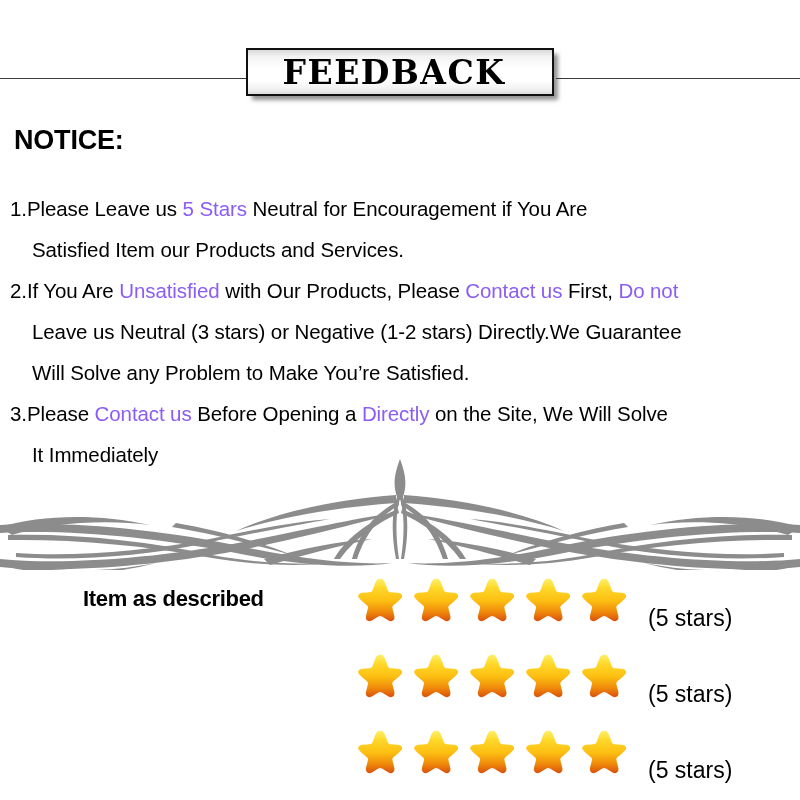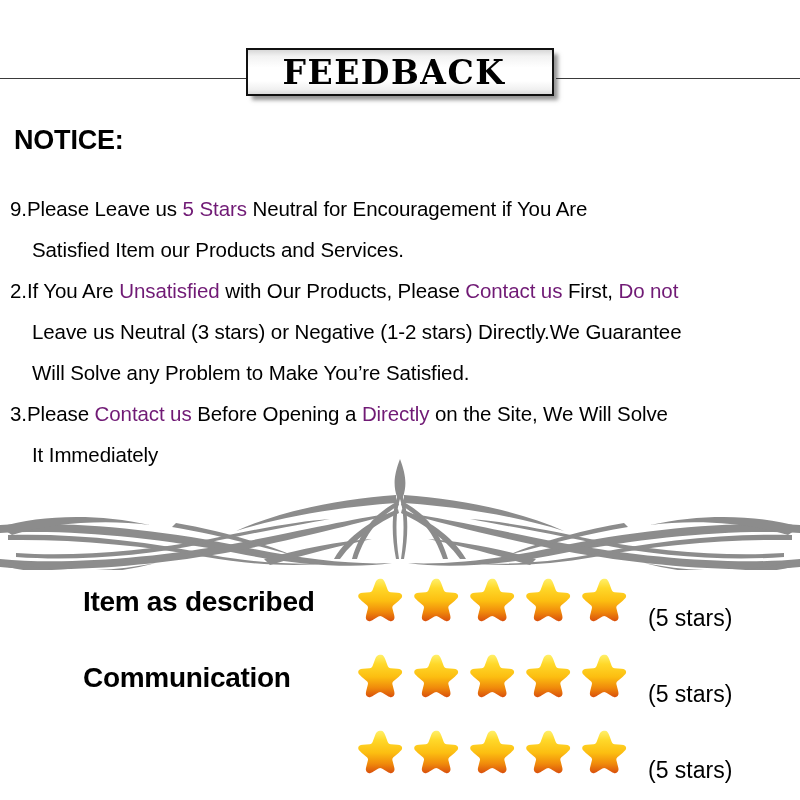--- a/index.html
+++ b/index.html
@@ -82,21 +82,21 @@
     top: 188px;
     width: 800px;
   }
   .notice-item {
     font-size: 20.5px;
     line-height: 41px;
     white-space: nowrap;
     letter-spacing: -0.1px;
   }
   .notice-line-indent { padding-left: 22px; }
-  .hl { color: #701a75; }
+  .hl { color: #8b5cf6; }
 
   
   .ornament {
     position: absolute;
     left: 0;
     top: 455px;
     width: 800px;
     height: 115px;
   }
 
@@ -108,21 +108,21 @@
     width: 800px;
   }
   .rating-row {
     position: relative;
     height: 76px;
   }
   .rating-label {
     position: absolute;
     left: 83px;
     top: 14px;
-    font-size: 28px;
+    font-size: 22px;
     font-weight: 700;
     letter-spacing: -0.3px;
     white-space: nowrap;
   }
   .stars {
     position: absolute;
     left: 357px;
     top: 4px;
     display: flex;
     gap: 8px;
@@ -142,21 +142,21 @@
 <div class="header-band">
   <div class="rule rule-left"></div>
   <div class="rule rule-right"></div>
   <div class="title-box"></div>
   <div class="title-text">FEEDBACK</div>
 </div>
 
 <div class="notice-heading">NOTICE:</div>
 
 <div class="notice-list" id="notice-list">
-    <div class="notice-item"><span>9.Please Leave us  </span><span class="hl">5 Stars</span><span>  Neutral for  Encouragement  if You Are</span></div>
+    <div class="notice-item"><span>1.Please Leave us  </span><span class="hl">5 Stars</span><span>  Neutral for  Encouragement  if You Are</span></div>
     <div class="notice-item notice-line-indent"><span>Satisfied Item our Products and Services.</span></div>
     <div class="notice-item"><span>2.If You Are </span><span class="hl">Unsatisfied</span><span> with Our Products, Please </span><span class="hl">Contact us</span><span> First, </span><span class="hl">Do not</span></div>
     <div class="notice-item notice-line-indent"><span>Leave us Neutral (3 stars) or Negative (1-2 stars) Directly.We Guarantee</span></div>
     <div class="notice-item notice-line-indent"><span>Will Solve any Problem to Make You’re  Satisfied.</span></div>
     <div class="notice-item"><span>3.Please </span><span class="hl">Contact us</span><span> Before Opening a </span><span class="hl">Directly</span><span> on the Site, We Will Solve</span></div>
     <div class="notice-item notice-line-indent"><span>It Immediately</span></div>
   </div>
 
 <div class="ornament">
   <svg width="800" height="115" viewBox="0 0 800 115" xmlns="http://www.w3.org/2000/svg">
@@ -222,21 +222,20 @@
         <svg class="star" viewBox="-2 0 52 52">
           <path d="M24 3 C26.5 3 27.6 5.2 28.8 8.4 L31.2 14.8 C31.9 16.6 32.6 17.4 34.6 17.6 L41.8 18.2 C45.2 18.5 46.9 19.5 46.9 21.8 C46.9 23.6 45.6 24.8 43.3 26.7 L37.8 31.3 C36.3 32.6 36.0 33.6 36.5 35.5 L38.3 42.4 C39.1 45.5 38.5 47.4 36.5 48.5 C34.9 49.4 33.3 48.8 30.8 47.3 L25.0 43.8 C23.6 43.0 22.6 43.0 21.2 43.8 L15.4 47.3 C12.9 48.8 11.3 49.4 9.7 48.5 C7.7 47.4 7.1 45.5 7.9 42.4 L9.7 35.5 C10.2 33.6 9.9 32.6 8.4 31.3 L2.9 26.7 C0.6 24.8 -0.7 23.6 -0.7 21.8 C-0.7 19.5 1.0 18.5 4.4 18.2 L11.6 17.6 C13.6 17.4 14.3 16.6 15.0 14.8 L17.4 8.4 C18.6 5.2 19.7 3 24 3 Z" fill="url(#starGrad)"></path>
         </svg>
         <svg class="star" viewBox="-2 0 52 52">
           <path d="M24 3 C26.5 3 27.6 5.2 28.8 8.4 L31.2 14.8 C31.9 16.6 32.6 17.4 34.6 17.6 L41.8 18.2 C45.2 18.5 46.9 19.5 46.9 21.8 C46.9 23.6 45.6 24.8 43.3 26.7 L37.8 31.3 C36.3 32.6 36.0 33.6 36.5 35.5 L38.3 42.4 C39.1 45.5 38.5 47.4 36.5 48.5 C34.9 49.4 33.3 48.8 30.8 47.3 L25.0 43.8 C23.6 43.0 22.6 43.0 21.2 43.8 L15.4 47.3 C12.9 48.8 11.3 49.4 9.7 48.5 C7.7 47.4 7.1 45.5 7.9 42.4 L9.7 35.5 C10.2 33.6 9.9 32.6 8.4 31.3 L2.9 26.7 C0.6 24.8 -0.7 23.6 -0.7 21.8 C-0.7 19.5 1.0 18.5 4.4 18.2 L11.6 17.6 C13.6 17.4 14.3 16.6 15.0 14.8 L17.4 8.4 C18.6 5.2 19.7 3 24 3 Z" fill="url(#starGrad)"></path>
         </svg>
       </div>
       <div class="rating-count">(5 stars)</div>
     </div>
     <div class="rating-row">
-      <div class="rating-label">Communication</div>
       <div class="stars">
         <svg class="star" viewBox="-2 0 52 52">
           <path d="M24 3 C26.5 3 27.6 5.2 28.8 8.4 L31.2 14.8 C31.9 16.6 32.6 17.4 34.6 17.6 L41.8 18.2 C45.2 18.5 46.9 19.5 46.9 21.8 C46.9 23.6 45.6 24.8 43.3 26.7 L37.8 31.3 C36.3 32.6 36.0 33.6 36.5 35.5 L38.3 42.4 C39.1 45.5 38.5 47.4 36.5 48.5 C34.9 49.4 33.3 48.8 30.8 47.3 L25.0 43.8 C23.6 43.0 22.6 43.0 21.2 43.8 L15.4 47.3 C12.9 48.8 11.3 49.4 9.7 48.5 C7.7 47.4 7.1 45.5 7.9 42.4 L9.7 35.5 C10.2 33.6 9.9 32.6 8.4 31.3 L2.9 26.7 C0.6 24.8 -0.7 23.6 -0.7 21.8 C-0.7 19.5 1.0 18.5 4.4 18.2 L11.6 17.6 C13.6 17.4 14.3 16.6 15.0 14.8 L17.4 8.4 C18.6 5.2 19.7 3 24 3 Z" fill="url(#starGrad)"></path>
         </svg>
         <svg class="star" viewBox="-2 0 52 52">
           <path d="M24 3 C26.5 3 27.6 5.2 28.8 8.4 L31.2 14.8 C31.9 16.6 32.6 17.4 34.6 17.6 L41.8 18.2 C45.2 18.5 46.9 19.5 46.9 21.8 C46.9 23.6 45.6 24.8 43.3 26.7 L37.8 31.3 C36.3 32.6 36.0 33.6 36.5 35.5 L38.3 42.4 C39.1 45.5 38.5 47.4 36.5 48.5 C34.9 49.4 33.3 48.8 30.8 47.3 L25.0 43.8 C23.6 43.0 22.6 43.0 21.2 43.8 L15.4 47.3 C12.9 48.8 11.3 49.4 9.7 48.5 C7.7 47.4 7.1 45.5 7.9 42.4 L9.7 35.5 C10.2 33.6 9.9 32.6 8.4 31.3 L2.9 26.7 C0.6 24.8 -0.7 23.6 -0.7 21.8 C-0.7 19.5 1.0 18.5 4.4 18.2 L11.6 17.6 C13.6 17.4 14.3 16.6 15.0 14.8 L17.4 8.4 C18.6 5.2 19.7 3 24 3 Z" fill="url(#starGrad)"></path>
         </svg>
         <svg class="star" viewBox="-2 0 52 52">
           <path d="M24 3 C26.5 3 27.6 5.2 28.8 8.4 L31.2 14.8 C31.9 16.6 32.6 17.4 34.6 17.6 L41.8 18.2 C45.2 18.5 46.9 19.5 46.9 21.8 C46.9 23.6 45.6 24.8 43.3 26.7 L37.8 31.3 C36.3 32.6 36.0 33.6 36.5 35.5 L38.3 42.4 C39.1 45.5 38.5 47.4 36.5 48.5 C34.9 49.4 33.3 48.8 30.8 47.3 L25.0 43.8 C23.6 43.0 22.6 43.0 21.2 43.8 L15.4 47.3 C12.9 48.8 11.3 49.4 9.7 48.5 C7.7 47.4 7.1 45.5 7.9 42.4 L9.7 35.5 C10.2 33.6 9.9 32.6 8.4 31.3 L2.9 26.7 C0.6 24.8 -0.7 23.6 -0.7 21.8 C-0.7 19.5 1.0 18.5 4.4 18.2 L11.6 17.6 C13.6 17.4 14.3 16.6 15.0 14.8 L17.4 8.4 C18.6 5.2 19.7 3 24 3 Z" fill="url(#starGrad)"></path>
         </svg>

